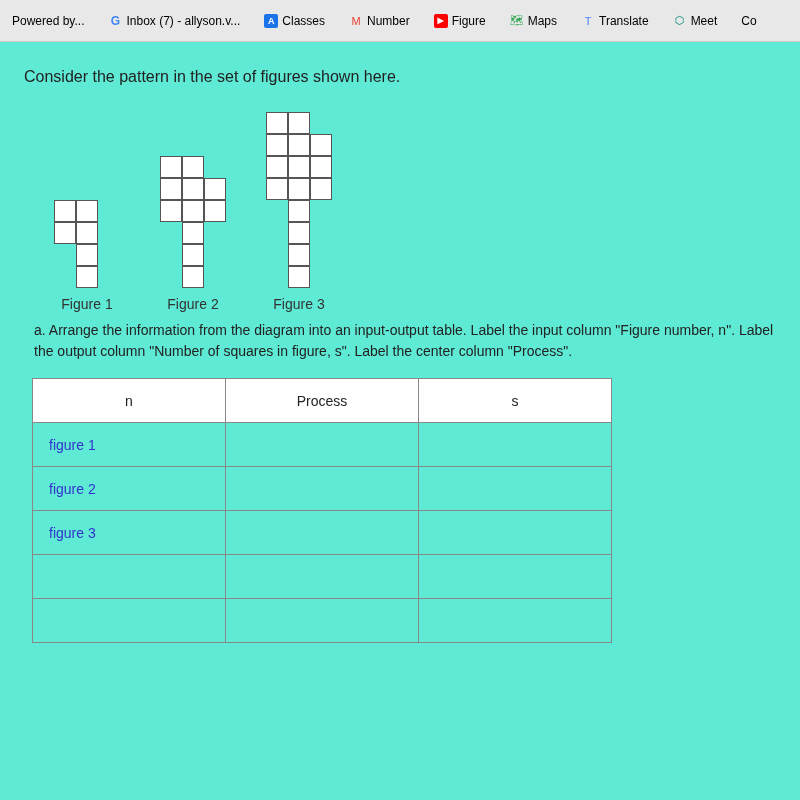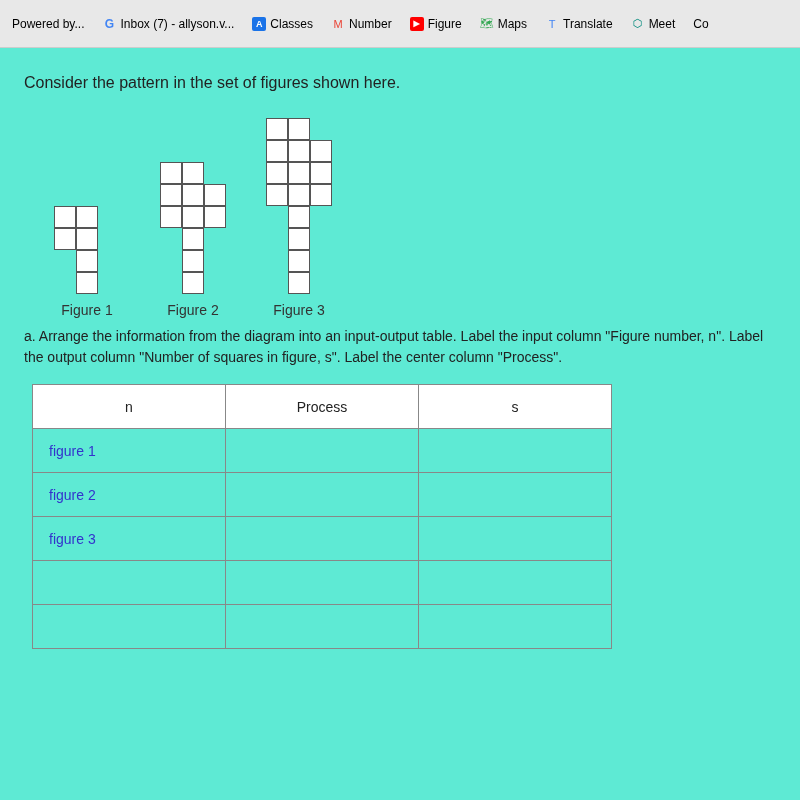--- a/index.html
+++ b/index.html
@@ -8,25 +8,25 @@
       height: 800px;
       font-family: Arial, sans-serif;
       background: #f5f5f5;
       overflow: hidden;
     }
 
     
     .tab-bar {
       display: flex;
       background: #e8e8e8;
-      height: 48px;
+      height: 42px;
       padding: 0 4px;
       border-bottom: 1px solid #ccc;
       font-size: 12px;
-      gap: 2px;
+      gap: 8px;
       overflow: hidden;
     }
     .tab-item {
       display: flex;
       align-items: center;
       gap: 4px;
       padding: 4px 8px;
       white-space: nowrap;
       cursor: pointer;
       border-radius: 4px;
@@ -122,20 +122,21 @@
       grid-template-rows: repeat(8, 22px);
       gap: 0;
     }
 
     
     .part-text {
       font-size: 14px;
       color: #222;
       margin-bottom: 16px;
       line-height: 1.5;
+      margin-left: 10px;
     }
 
     
     .input-output-table {
       border-collapse: collapse;
       width: 580px;
       margin-left: 8px;
     }
 
     .input-output-table th, .input-output-table td {

